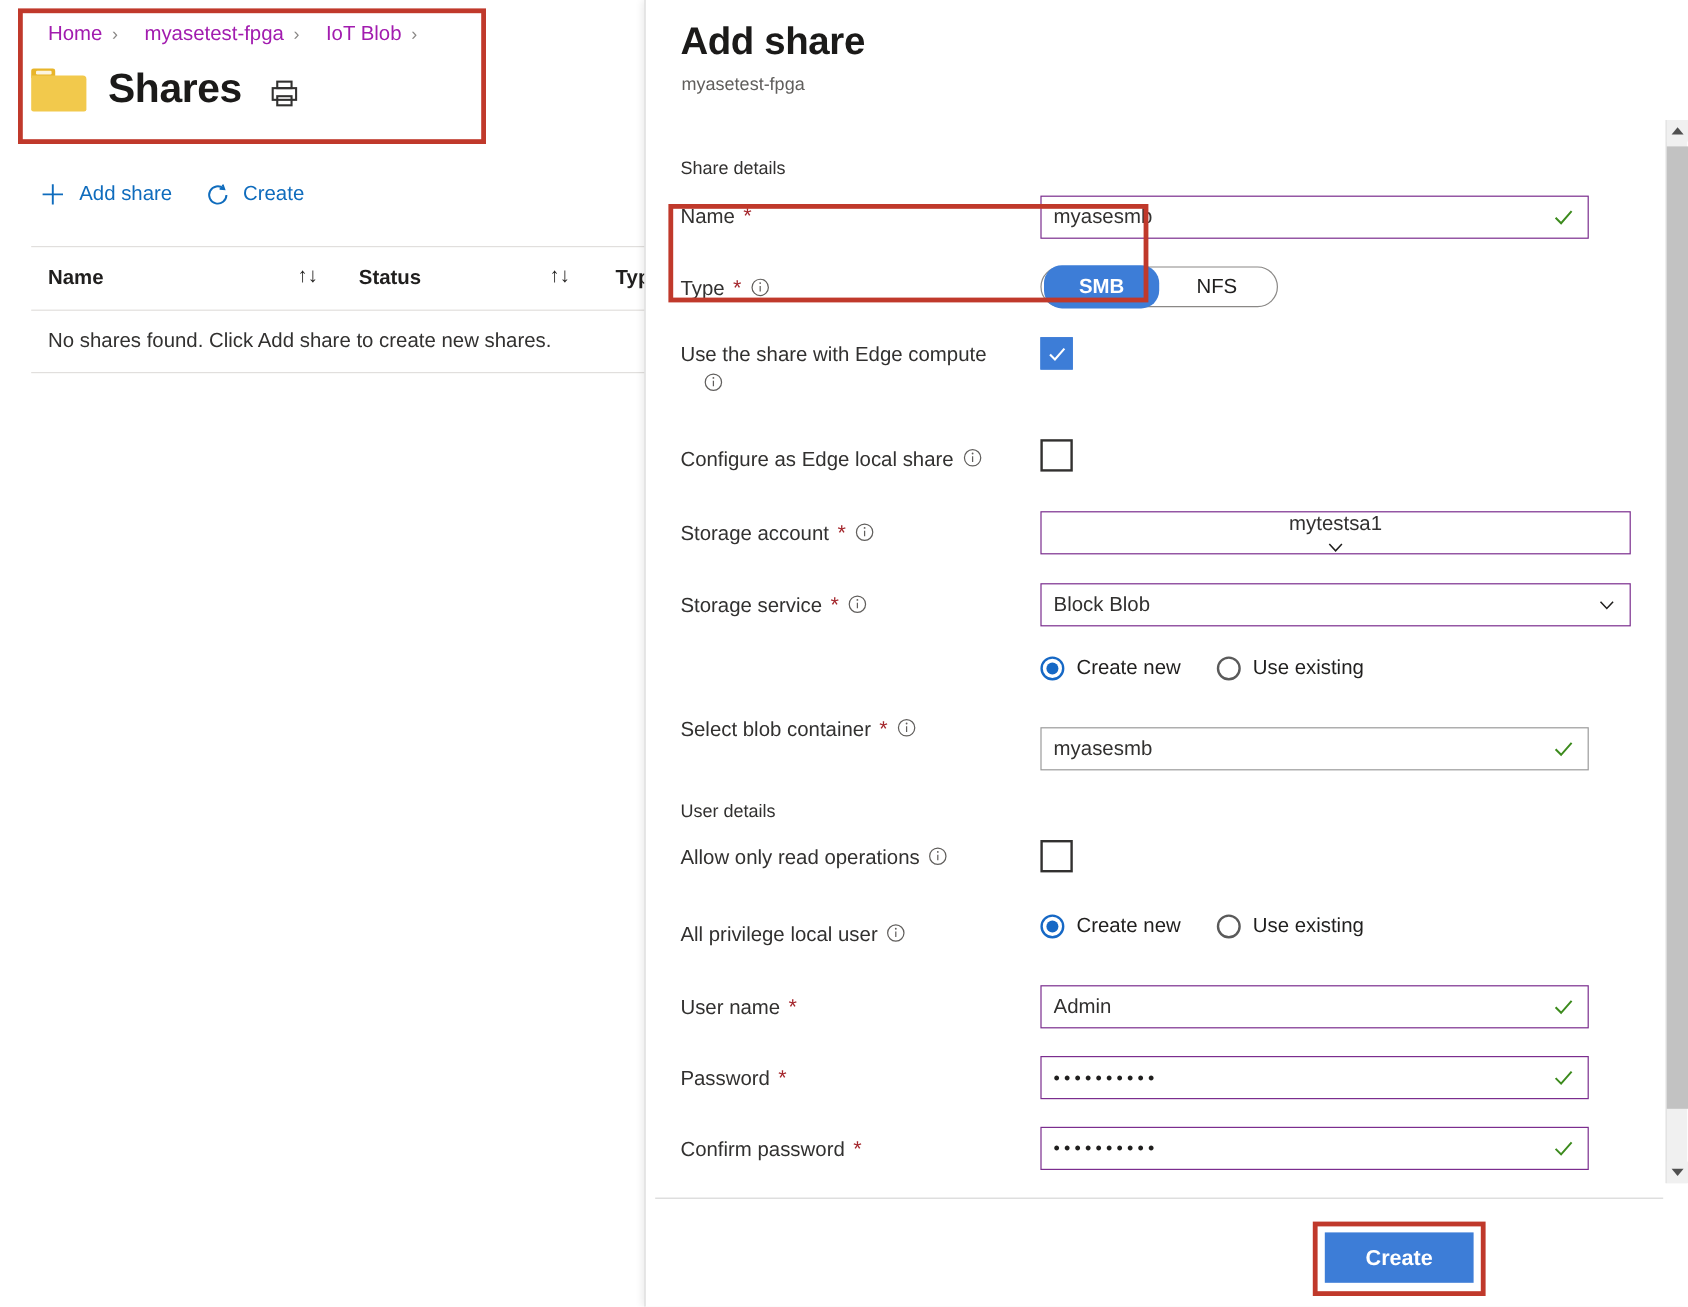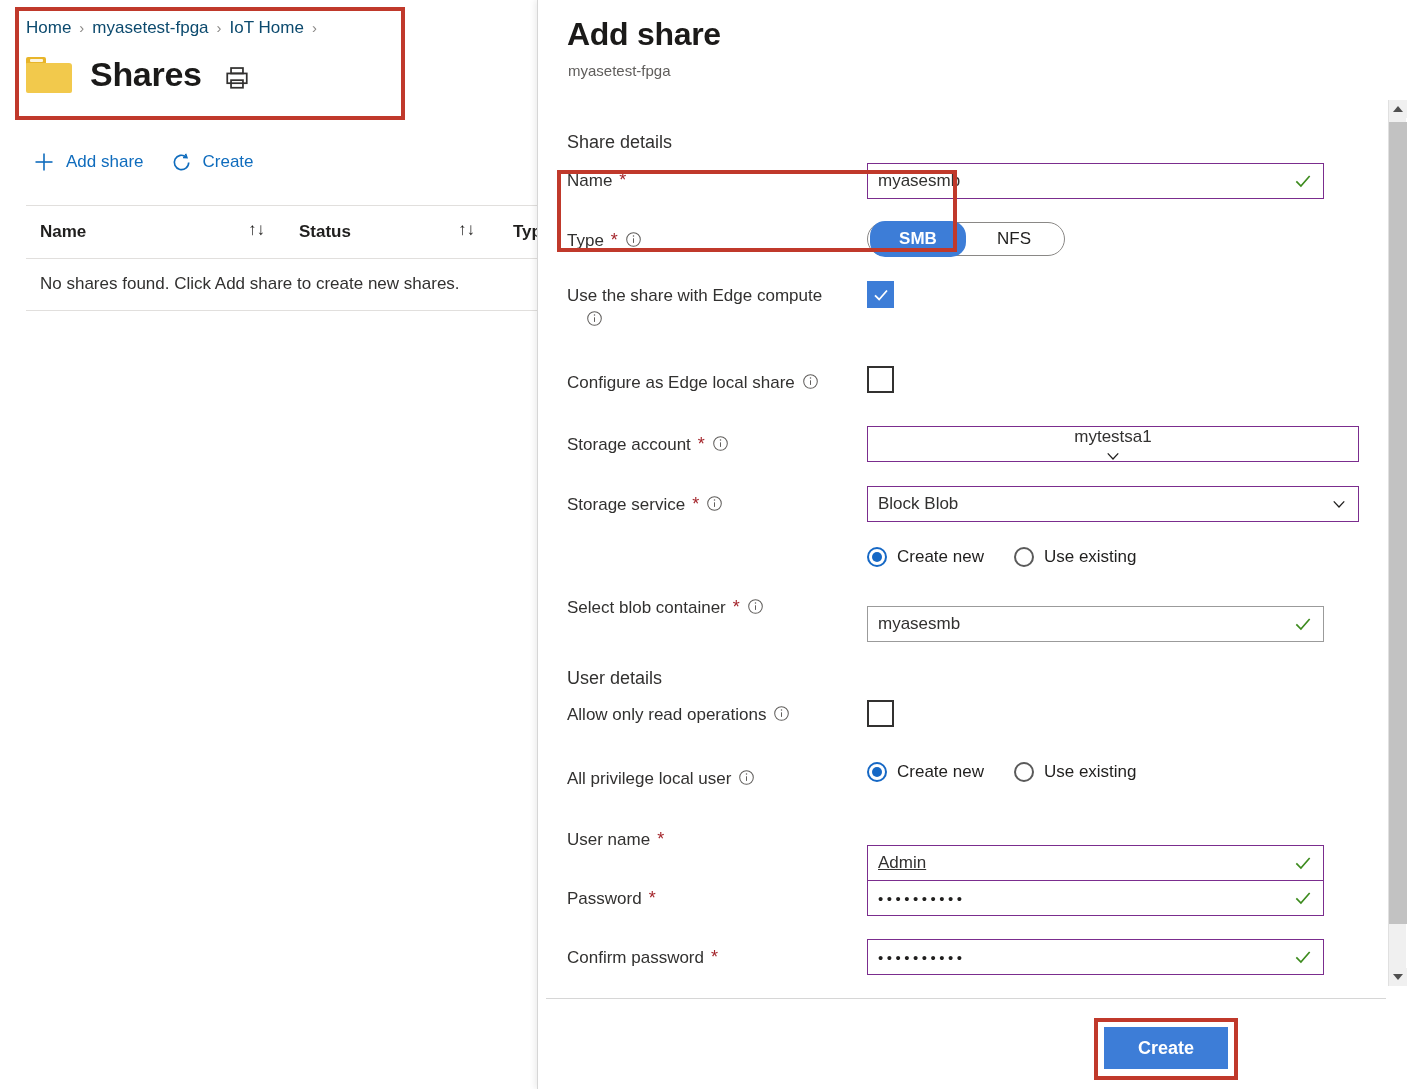--- a/index.html
+++ b/index.html
@@ -14,21 +14,21 @@
 
   
   #bg-blade { position: absolute; left: 0; top: 0; width: 540px; height: 1089px; background: #fff; overflow: hidden; }
 
   #header-highlight {
     position: absolute; left: 15px; top: 7px; width: 390px; height: 113px;
     border: 4px solid #c0392b; background: transparent; pointer-events: none;
   }
 
   #breadcrumb { position: absolute; left: 26px; top: 18px; font-size: 17px; color: #0f6cbd; white-space: nowrap; }
-  #breadcrumb .crumb { color: #0c4a6e; cursor: pointer; }
+  #breadcrumb .crumb { color: #a21caf; cursor: pointer; margin-left: 14px; }
   #breadcrumb .sep { color: #8a8886; margin: 0 8px; font-size: 15px; }
 
   #title-row { position: absolute; left: 26px; top: 55px; display: flex; align-items: center; gap: 18px; }
   .folder-icon { position: relative; width: 46px; height: 36px; }
   .folder-icon .tab { position: absolute; left:0; top:0; width: 20px; height: 8px; background:#e8b52a; border-radius: 2px 2px 0 0; }
   .folder-icon .body { position: absolute; left:0; top:6px; width: 46px; height: 30px; background:#f2c94c; border-radius: 1px 3px 2px 2px; }
   .folder-icon .notch { position:absolute; left:4px; top:2px; width:13px; height:3px; background:#fff; opacity:.85; border-radius:1px;}
   #page-title { font-size: 34px; font-weight: 600; color: #1b1a19; letter-spacing: -0.3px; }
   .print-icon { width: 26px; height: 26px; color: #323130; margin-left: 4px; margin-top: 6px; }
 
@@ -48,21 +48,21 @@
   
   #panel {
     position: absolute; left: 537px; top: 0; width: 870px; height: 1089px;
     background: #fff; border-left: 1px solid #d6d6d6; box-shadow: -2px 0 6px rgba(0,0,0,.08);
   }
   #panel-title { position: absolute; left: 29px; top: 16px; font-size: 32px; font-weight: 600; color: #1b1a19; letter-spacing:-.3px;}
   #panel-subtitle { position: absolute; left: 30px; top: 62px; font-size: 15px; color: #605e5c; }
 
   #panel-body { position: absolute; left: 0; top: 100px; width: 848px; height: 898px; overflow: hidden; }
 
-  .section-title { position: absolute; font-size: 18px; color: #323130; }
+  .section-title { position: absolute; font-size: 15px; color: #323130; }
   .fld-label { position: absolute; font-size: 17px; color: #323130; display:flex; align-items:flex-start; gap:7px; white-space: nowrap;}
   .req { color: #a4262c; font-size: 18px; line-height: 1; }
   .info-icon { display:inline-block; width:17px; height:17px; vertical-align: middle; }
   .info-icon svg { display:block; }
 
   .txt-input {
     position: absolute; height: 36px; width: 457px; left: 329px;
     border: 1px solid #8a2be2; border-color: #7b2d8e; background:#fff;
     display:flex; align-items:center; padding: 0 10px;
     font-size: 17px; color: #323130;
@@ -122,21 +122,21 @@
   .sb-arrow.down { border-top:6px solid #505050; }
 </style>
 </head>
 <body>
 
 <div id="root">
 
   <div id="bg-blade">
 
     <div id="breadcrumb">
-      <span class="crumb">Home</span><span class="sep">›</span><span class="crumb">myasetest-fpga</span><span class="sep">›</span><span class="crumb">IoT Home</span><span class="sep">›</span>
+      <span class="crumb">Home</span><span class="sep">›</span><span class="crumb">myasetest-fpga</span><span class="sep">›</span><span class="crumb">IoT Blob</span><span class="sep">›</span>
     </div>
 
     <div id="title-row">
       <span class="folder-icon">
         <span class="tab"></span>
           <span class="body"></span>
           <span class="notch"></span>
       </span>
       <span id="page-title">Shares</span>
       <span class="print-icon">
@@ -354,21 +354,21 @@
         <span class="radio">
           <span class="dot"></span>
           <span>Use existing</span>
         </span>
       </div>
 
       <div class="fld-label" style="left:29px; top:730px;">
         <span>User name</span>
         <span class="req">*</span>
       </div>
-      <div class="txt-input" style="top:745px;text-decoration:underline;">
+      <div class="txt-input" style="top:721px;">
         <span class="val">Admin</span>
         <span class="check">
             <svg viewBox="0 0 24 24" width="20" height="20" fill="none" stroke="#3d8b1e" stroke-width="2">
               <polyline points="4,12.5 9.5,18 20,6"></polyline>
             </svg>
           </span>
       </div>
 
       <div class="fld-label" style="left:29px; top:789px;justify-content:space-between;">
         <span>Password</span>

